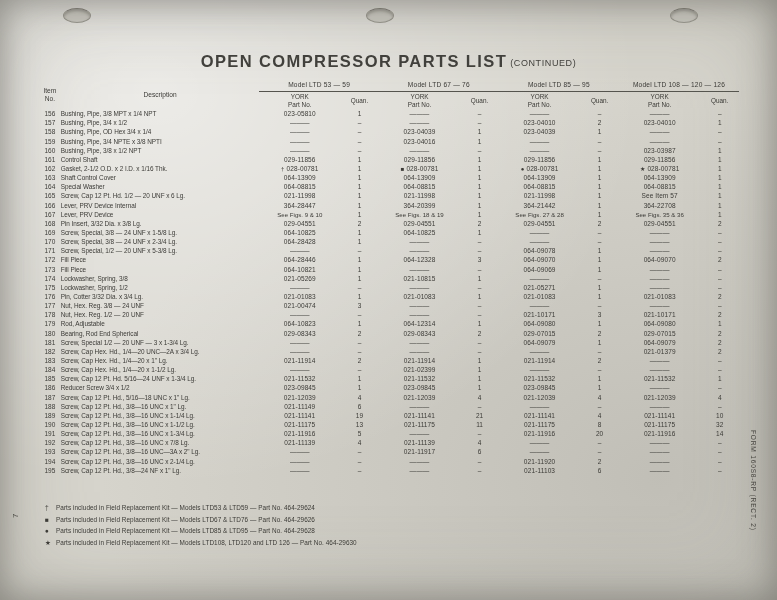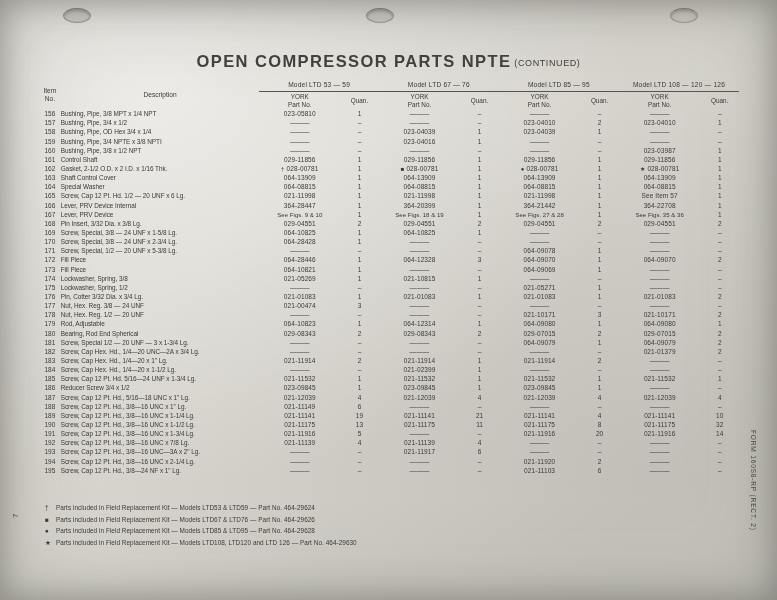--- a/index.html
+++ b/index.html
@@ -216,21 +216,21 @@
 </head>
 <body>
 
 <div id="page">
 
   <div class="hole" id="hole-1"></div>
   <div class="hole" id="hole-2"></div>
   <div class="hole" id="hole-3"></div>
 
   <div id="title-block">
-    <span id="doc-title">OPEN COMPRESSOR PARTS NPTE</span><span id="doc-title-suffix">(CONTINUED)</span>
+    <span id="doc-title">OPEN COMPRESSOR PARTS LIST</span><span id="doc-title-suffix">(CONTINUED)</span>
   </div>
 
   <div id="parts-table-wrap">
     <table class="parts">
       <thead>
         <tr class="hdr-top">
           <th class="item-hdr rule-top vr-r" rowspan="2">
             <span>Item</span><br>
             <span>No.</span>
           </th>

